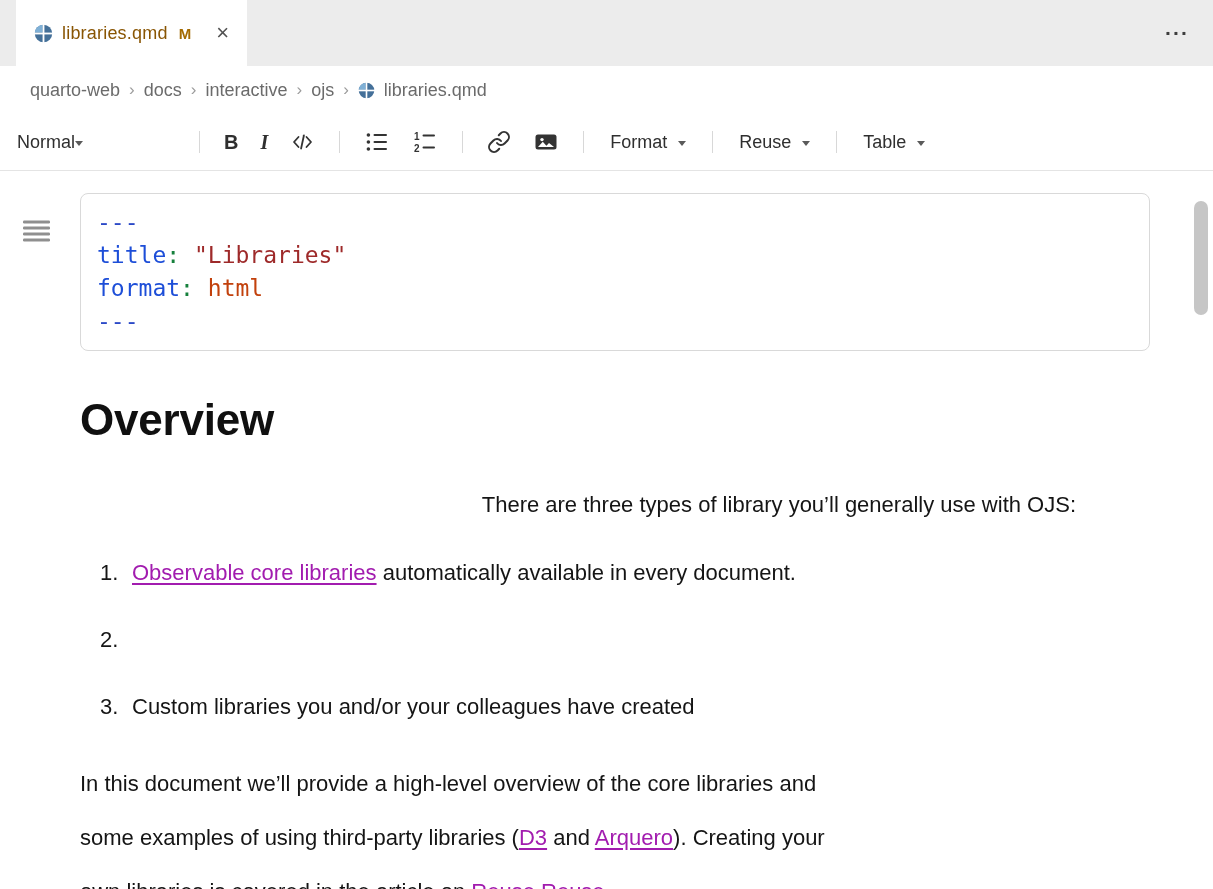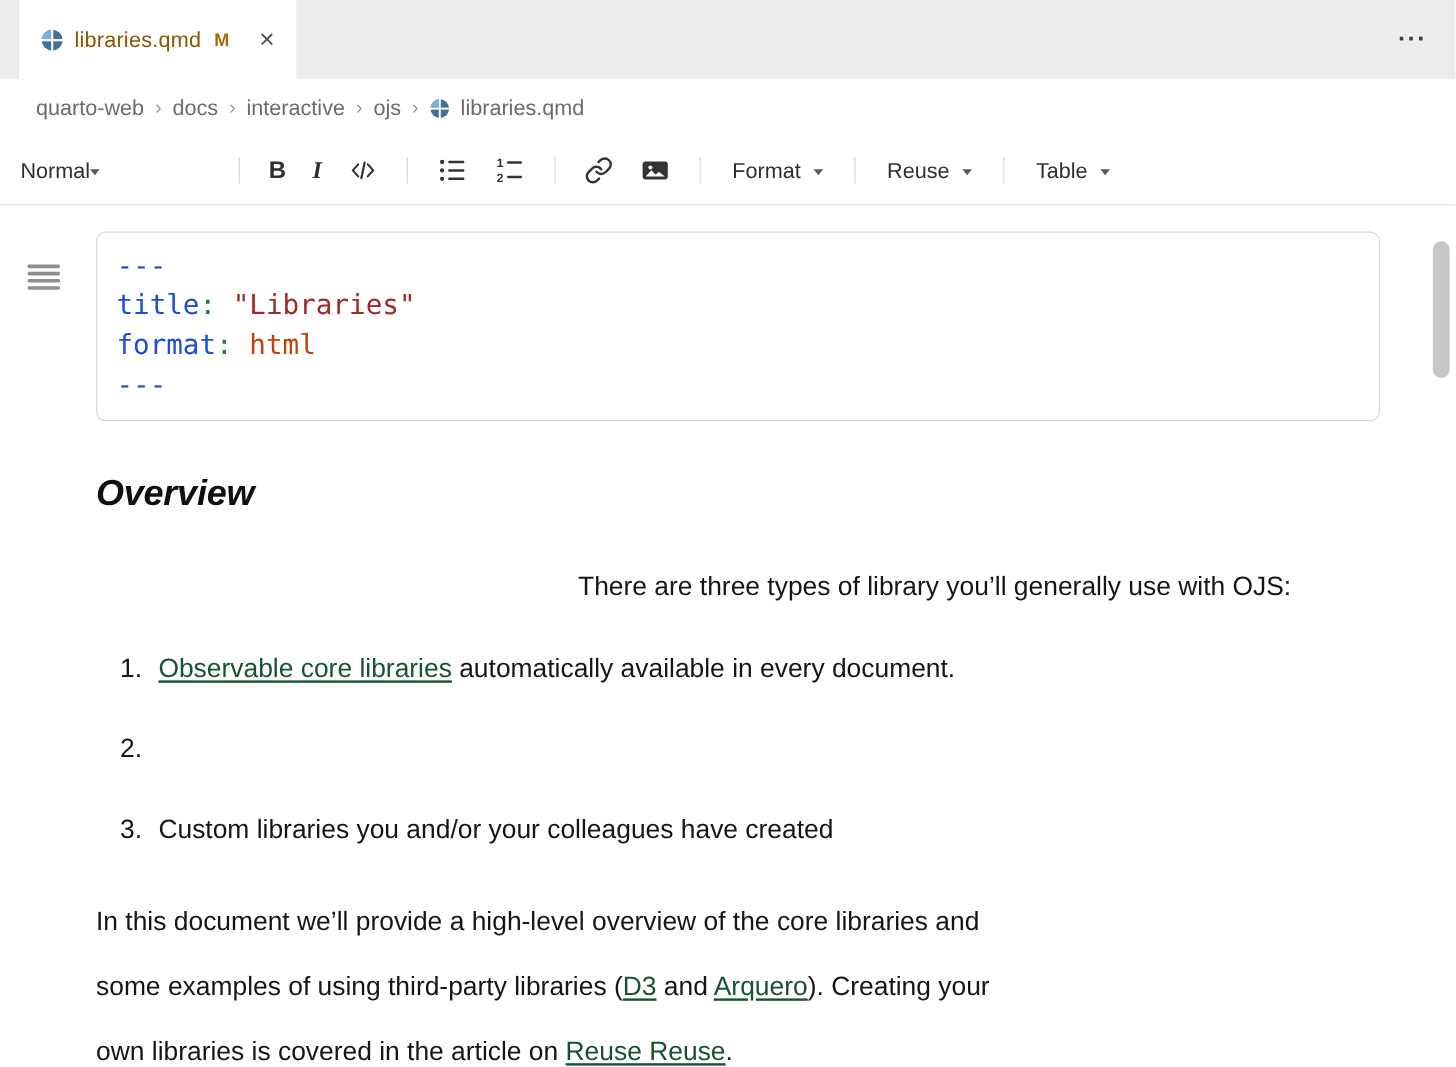--- a/index.html
+++ b/index.html
@@ -80,27 +80,27 @@
     font-family: "DejaVu Sans Mono", "Liberation Mono", monospace;
     font-size: 23px; line-height: 33px; cursor: text;
   }
   .y-fence { color: #2b49c7; }
   .y-key   { color: #1d4ed8; }
   .y-colon { color: #16803c; margin-right: 1ch; }
   .y-str   { color: #9e2a2a; }
   .y-plain { color: #c2410c; }
 
   .content { margin-left: 80px; width: 1012px; font-size: 22px; }
-  .heading { font-size: 30px; font-weight: 700; color: #101010; margin: 44px 0 12px; letter-spacing: -.2px; cursor: text; font-style: italic; }
+  .heading { font-size: 44px; font-weight: 700; color: #101010; margin: 44px 0 12px; letter-spacing: -.2px; cursor: text; }
   .intro { margin: 40px 16px 0; line-height: 40px; cursor: text; text-align: right; }
   .doc-list { margin-top: 28px; }
   .li { display: flex; line-height: 40px; margin-bottom: 27px; padding-left: 20px; cursor: text; }
   .li-num { width: 32px; flex: none; }
   .closing { margin: 30px 0 4px; line-height: 54px; white-space: pre-line; cursor: text; }
-  .link { color: #14532d; text-decoration: underline; text-underline-offset: 3px; cursor: pointer; }
+  .link { color: #a21caf; text-decoration: underline; text-underline-offset: 3px; cursor: pointer; }
 
   .scroll-thumb {
     position: absolute; right: 5px; top: 8px;
     width: 14px; height: 114px; border-radius: 7px; background: #c6c6c6; cursor: pointer;
   }
 </style>
 </head>
 <body>
 
 <div class="app">

